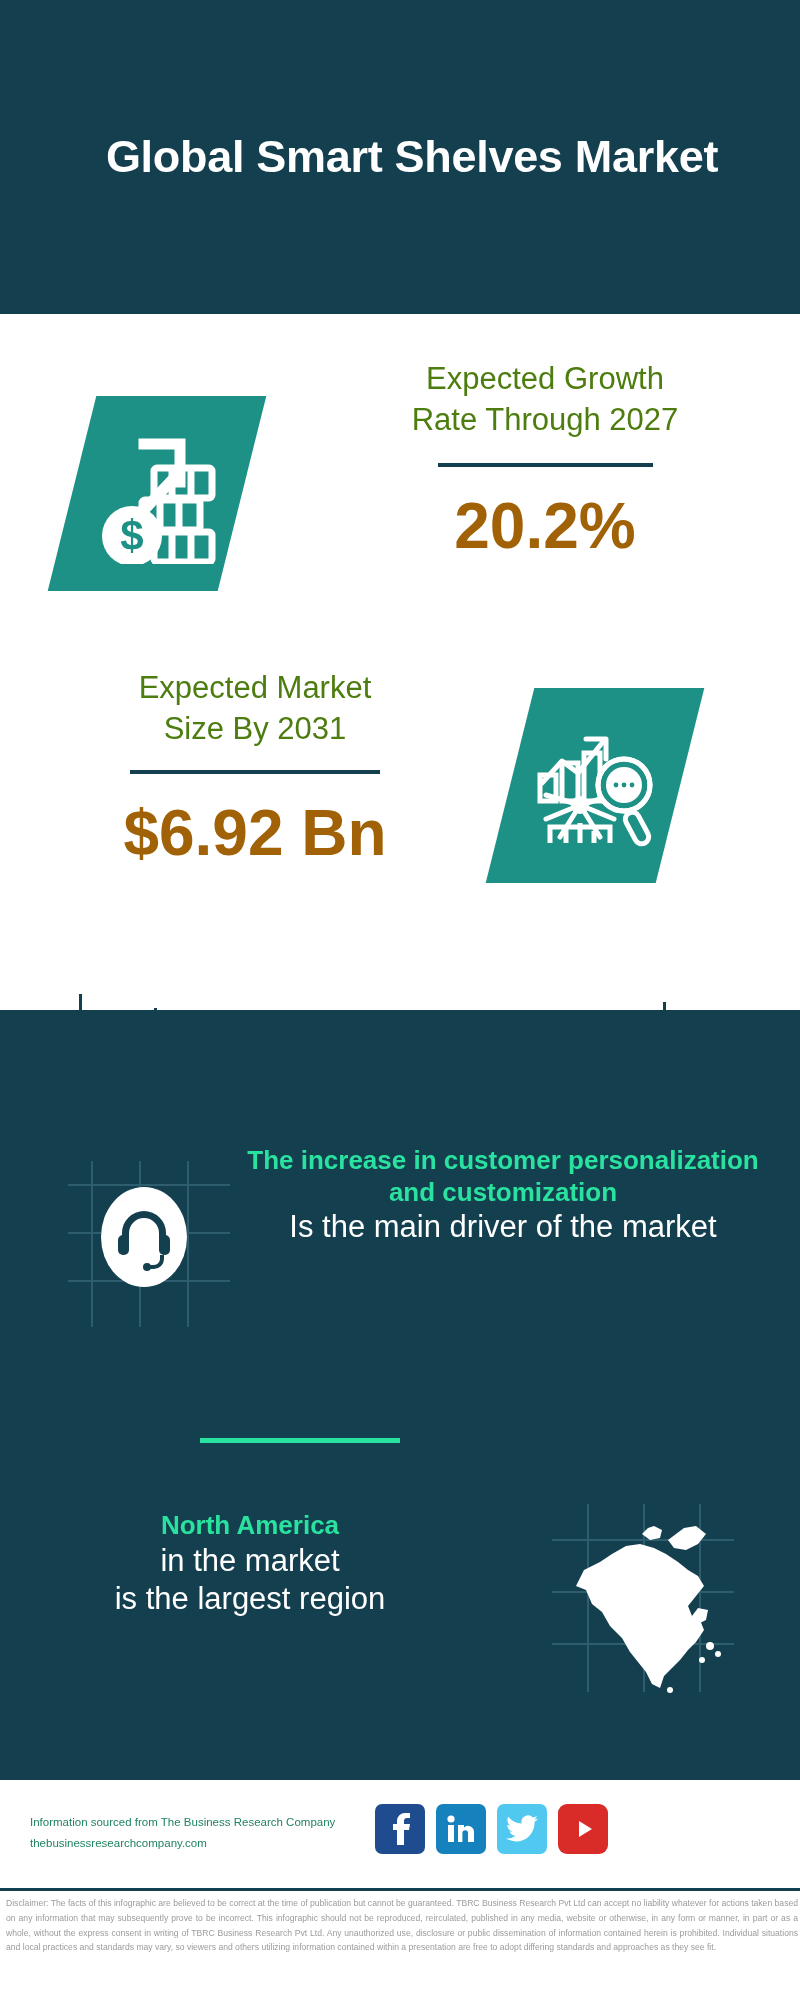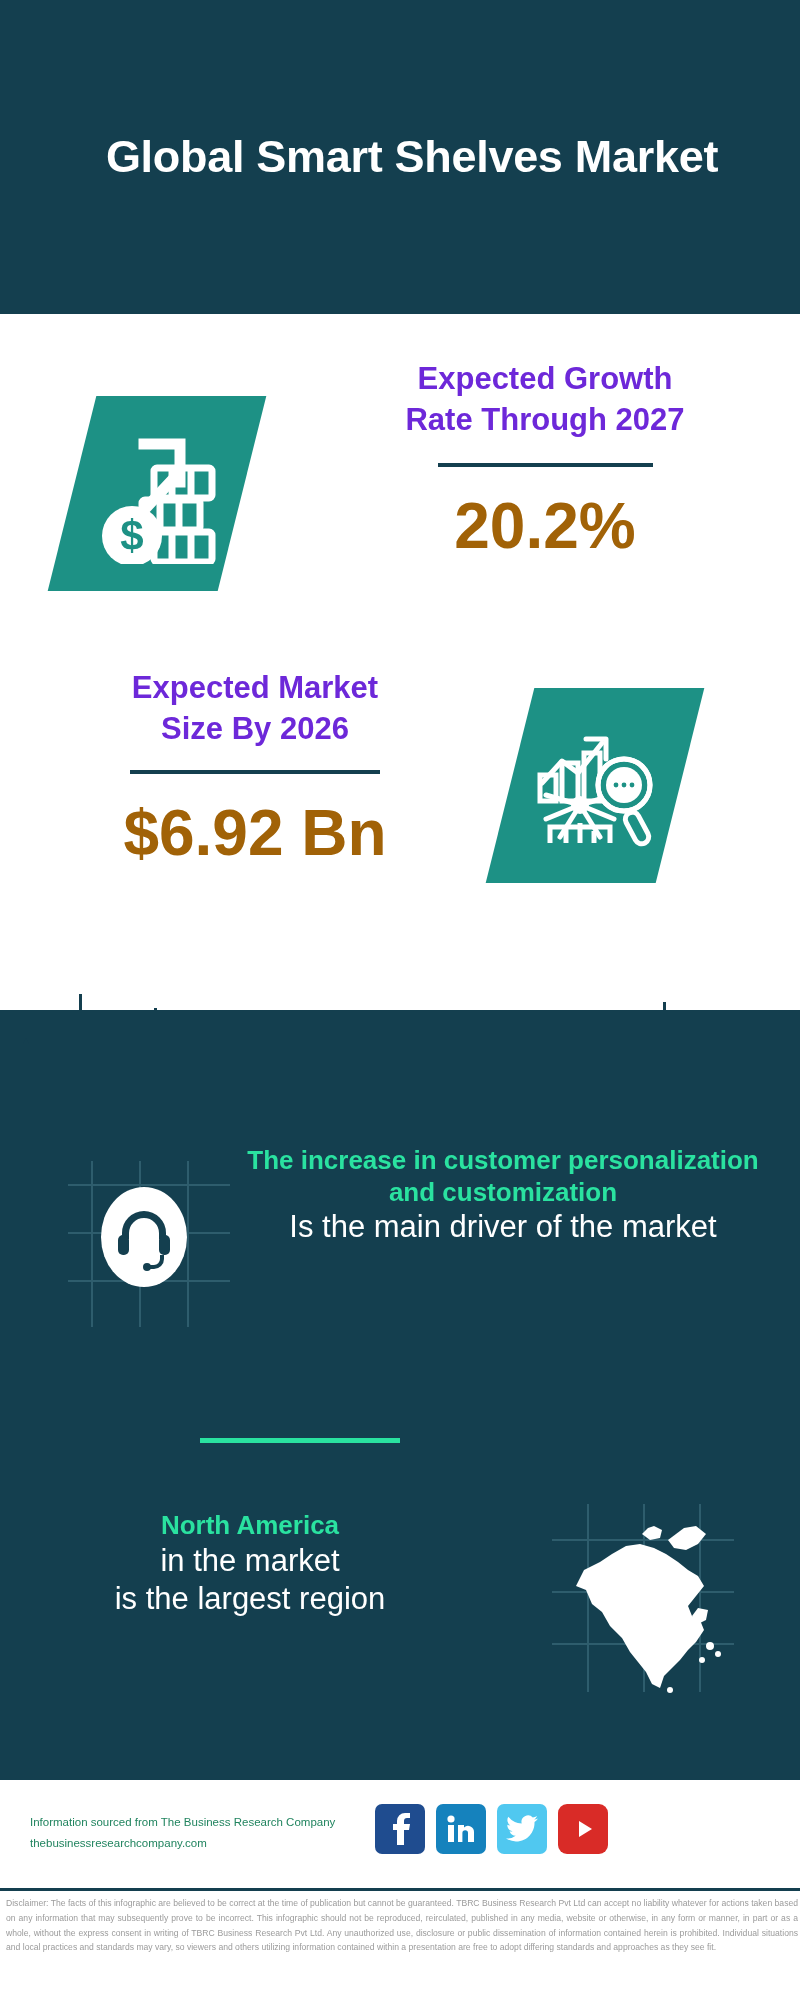--- a/index.html
+++ b/index.html
@@ -34,21 +34,21 @@
     background:#1d9185;
     transform:skewX(-14deg);
   }
   .para1 { left:72px; top:82px; width:170px; height:195px; }
   .para1-icon {
     position:absolute; left:75px; top:90px; width:165px; height:180px;
     display:flex; align-items:center; justify-content:center;
   }
   .stat1-text { position:absolute; left:330px; top:45px; width:430px; text-align:center; }
   .stat-label {
-    color:#6d28d9; font-weight:bold; font-size:31px; line-height:1.32;
+    color:#4d7c0f; font-weight:normal; font-size:31px; line-height:1.32;
   }
   .rule-dark {
     width:215px; height:4px; background:#143f4f; margin:22px auto 0 auto;
   }
   .stat-value {
     color:#a16207; font-weight:bold; font-size:64px; line-height:1.1;
     margin-top:24px;
   }
 
   
@@ -175,21 +175,21 @@
       <div class="stat-label">Rate Through 2027</div>
       <div class="rule-dark"></div>
       <div class="stat-value">20.2%</div>
     </div>
   </div>
 
   <div class="stat2">
 
     <div class="stat2-text">
       <div class="stat-label">Expected Market</div>
-      <div class="stat-label">Size By 2026</div>
+      <div class="stat-label">Size By 2031</div>
       <div class="rule-dark2"></div>
       <div class="stat-value">$6.92 Bn</div>
     </div>
 
     <div class="para-shape para2"></div>
     <div class="para2-icon">
       <svg width="128" height="134" viewBox="0 0 128 134" fill="none" stroke="#ffffff" stroke-width="5">
 
         <polyline points="10,64 30,42 46,54 70,24" fill="none" stroke-linecap="round" stroke-linejoin="round"></polyline>
         <polyline points="54,20 74,20 74,40" fill="none" stroke-linecap="round" stroke-linejoin="round"></polyline>

